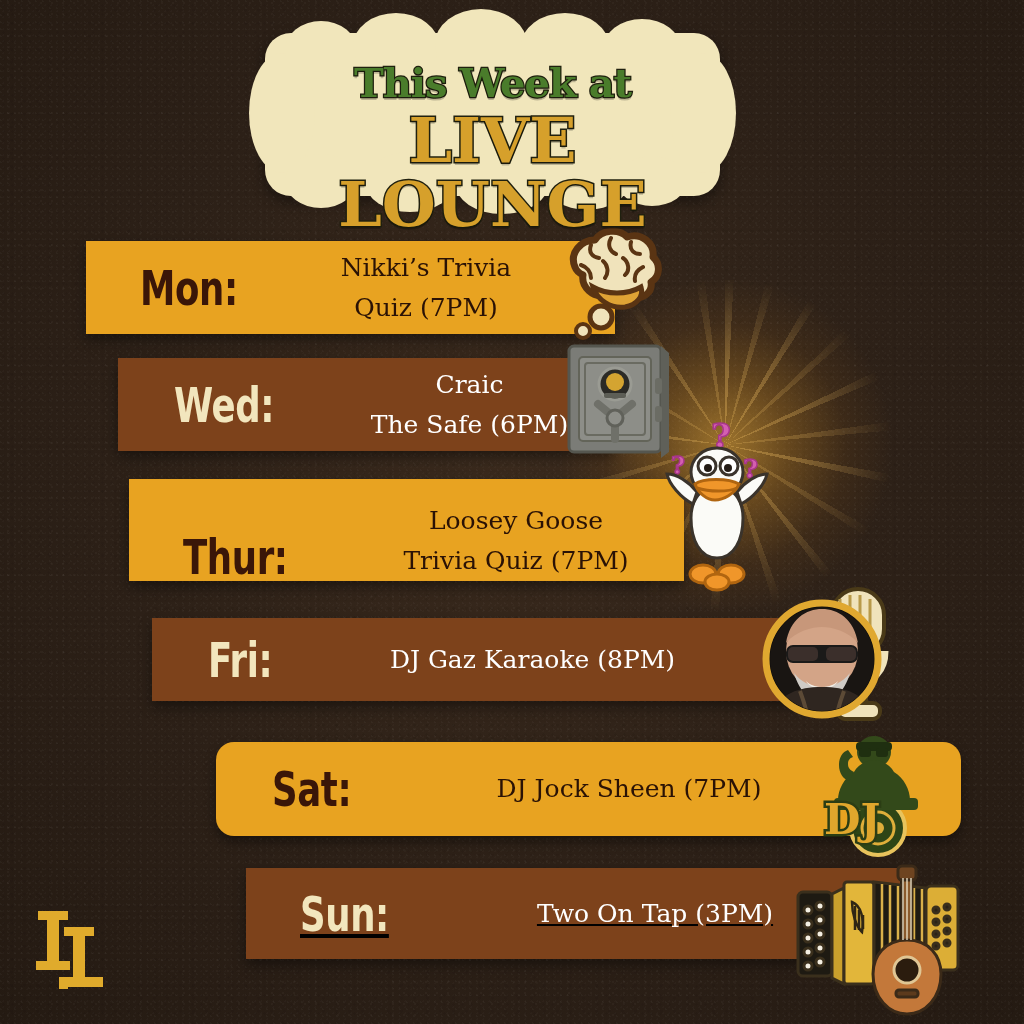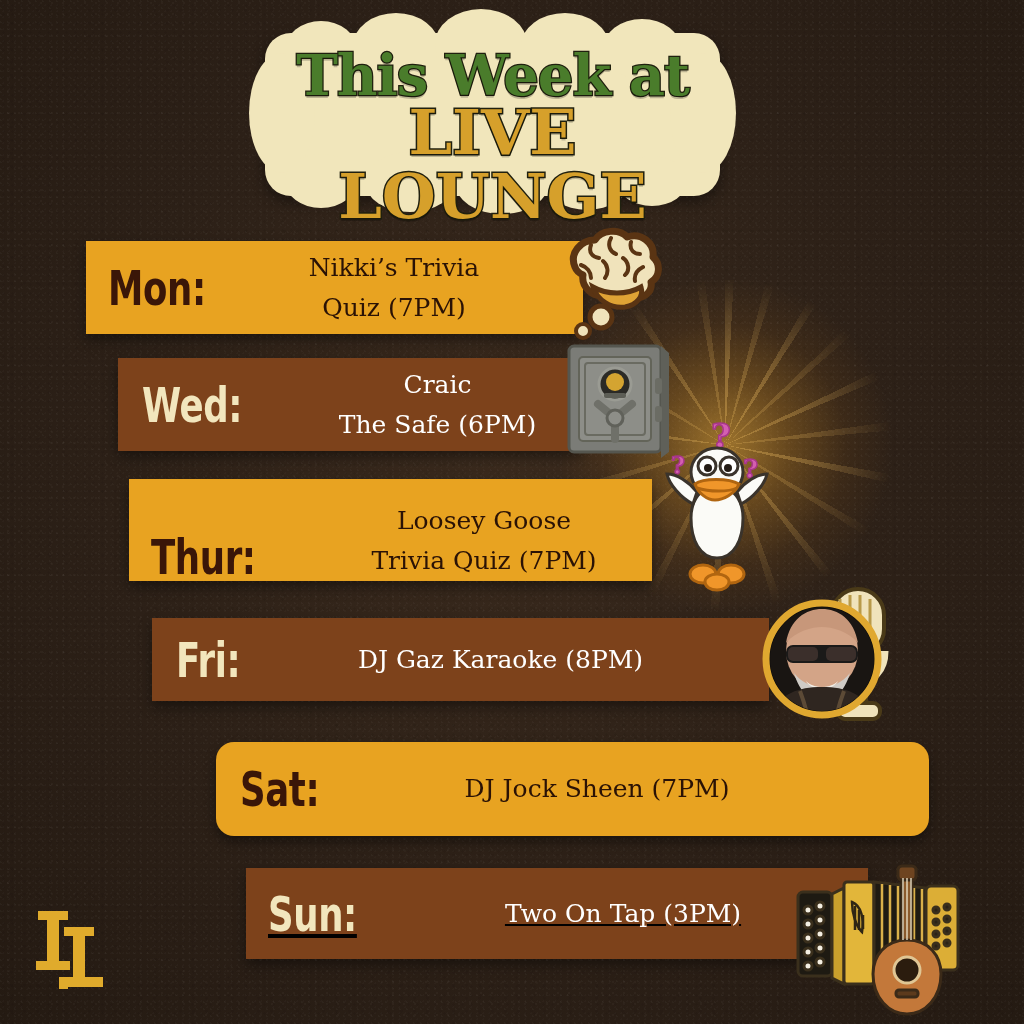--- a/index.html
+++ b/index.html
@@ -39,40 +39,41 @@
   .sticker:before,.sticker:after{
     content:"";position:absolute;background:#f1e6bb;border-radius:50%;
   }
   .sticker:before{left:-16px;top:20px;width:66px;height:120px;}
   .sticker:after{right:-16px;top:20px;width:66px;height:120px;}
   .sticker-bumps{position:absolute;inset:0;}
   .sticker-bumps span{position:absolute;background:#f1e6bb;border-radius:50%;}
   .title-inner{position:absolute;inset:0;z-index:3;text-align:center;}
   .t-line1{
     font-family:"DejaVu Serif",serif;font-weight:bold;
-    font-size:56px;line-height:60px;color:#4a7c2b;margin-top:12px;
+    font-size:40px;line-height:60px;color:#4a7c2b;margin-top:20px;
     letter-spacing:-1px;
     -webkit-text-stroke:2.5px #20200f;
     paint-order:stroke fill;
     text-shadow:0 3px 0 rgba(0,0,0,.22);
   }
   .t-line2{
     font-family:"DejaVu Serif",serif;font-weight:bold;
     font-size:62px;line-height:64px;color:#d6a02b;
     letter-spacing:0px;margin-top:-4px;
     -webkit-text-stroke:3px #20200f;
     paint-order:stroke fill;
     text-shadow:0 3px 0 rgba(0,0,0,.22);
   }
 
   
   .row{
     position:absolute;display:flex;align-items:center;
     box-shadow:0 6px 12px rgba(0,0,0,.40);
     z-index:12;
+    padding-left:32px;
   }
   .row.amber{background:#e8a321;}
   .row.rust{background:#7d421b;}
   .row .day{
     font-family:"DejaVu Sans",sans-serif;font-weight:bold;
     font-size:48px;line-height:1;
     transform:scaleX(.74);transform-origin:left center;
     white-space:nowrap;letter-spacing:-.5px;
     flex:0 0 auto;
   }
@@ -303,20 +304,43 @@
 
         <path d="M32 88c6 20 16 28 28 28s22-8 28-28c-8 10-18 14-28 14s-20-4-28-14z" fill="#cfcbc6"></path>
         <path d="M44 96c8 8 24 8 32 0-4 10-28 10-32 0z" fill="#f3efe8"></path>
 
         <path d="M6 144c4-30 22-42 54-42s50 12 54 42z" fill="#2f2620"></path>
         <path d="M38 106c6 16 8 24 10 38M82 106c-6 16-8 24-10 38" stroke="#5c4a36" stroke-width="4" fill="none"></path>
       </g>
     </svg>
   </div>
 
+  <div class="art" id="art-dj-logo">
+    <svg viewBox="0 0 105 130" width="105" height="130">
+
+      <circle cx="60" cy="100" r="27" fill="#2e4516" stroke="#e8c35c" stroke-width="4"></circle>
+      <circle cx="60" cy="100" r="16" fill="none" stroke="#dfae3a" stroke-width="3"></circle>
+      <circle cx="60" cy="100" r="6" fill="#dfae3a"></circle>
+
+      <g fill="#33491a">
+        <ellipse cx="56" cy="24" rx="17" ry="16"></ellipse>
+        <path d="M36 44c4-8 14-12 20-12s16 4 20 12c10 6 16 18 16 28H20c0-10 6-22 16-28z"></path>
+        <path d="M30 22c-6 2-9 8-9 15 0 8 4 14 10 16l5-9c-4-2-6-4-6-8 0-4 2-6 5-7z"></path>
+      </g>
+      <rect x="38" y="14" width="36" height="9" rx="4" fill="#1f2f10"></rect>
+      <rect x="41" y="20" width="12" height="9" rx="3" fill="#1f2f10"></rect>
+      <rect x="58" y="20" width="12" height="9" rx="3" fill="#1f2f10"></rect>
+
+      <rect x="16" y="70" width="84" height="12" rx="4" fill="#33491a"></rect>
+
+      <g font-family="DejaVu Serif, serif" font-weight="bold" font-size="42" fill="#e0a62c" stroke="#2b3d14" stroke-width="5" paint-order="stroke">
+        <text x="6" y="106">DJ</text>
+      </g>
+    </svg>
+  </div>
 
   <div class="art" id="art-instr">
     <svg viewBox="0 0 175 160" width="175" height="160">
 
       <g stroke="#3a2f1c" stroke-width="3">
         <rect x="6" y="34" width="34" height="84" rx="5" fill="#1e1a12"></rect>
         <g fill="#f4efe2">
           <circle cx="16" cy="52" r="4"></circle>
             <circle cx="28" cy="48" r="4"></circle>
           <circle cx="16" cy="66" r="4"></circle>

